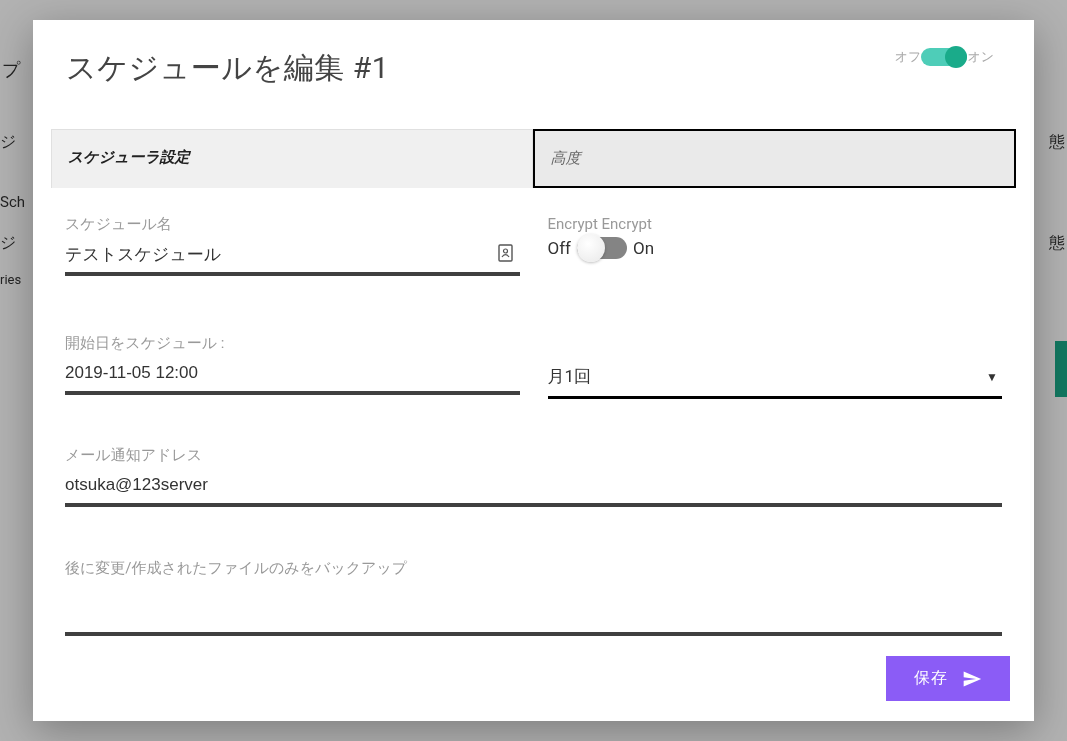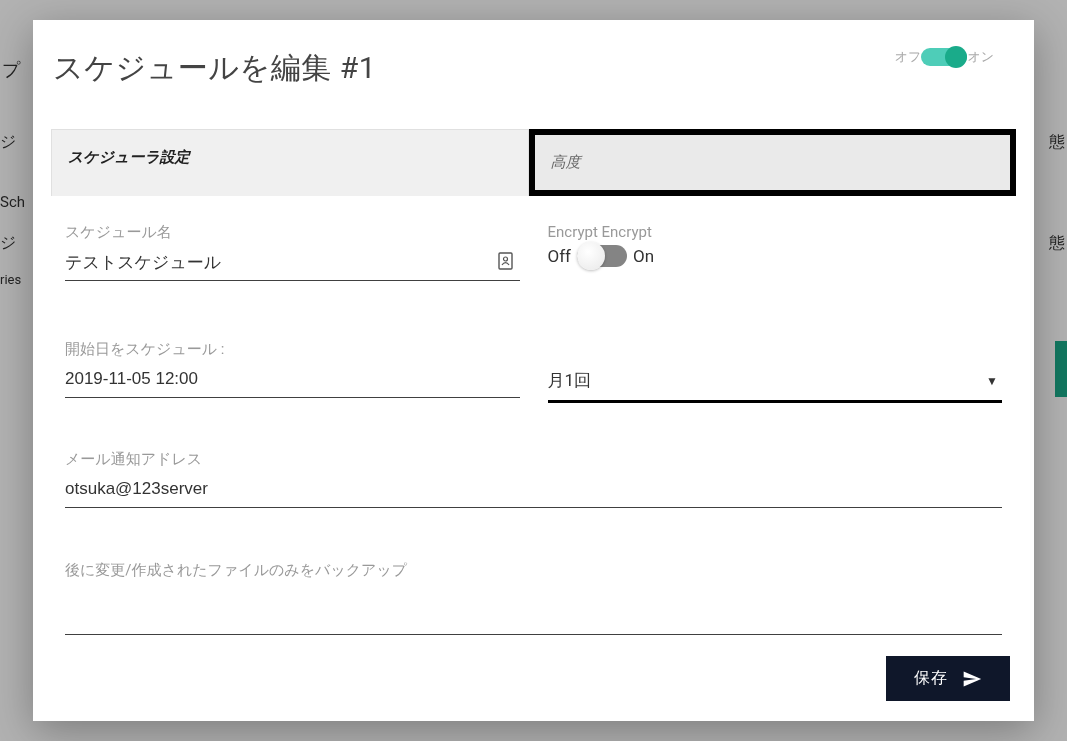--- a/index.html
+++ b/index.html
@@ -49,21 +49,21 @@
       left: 33px;
       right: 33px;
       top: 20px;
       bottom: 20px;
       background: #fff;
       box-shadow: 0 10px 40px rgba(0,0,0,0.3);
       display: flex;
       flex-direction: column;
     }
     .modal-header {
-      padding: 28px 40px 10px 20px;
+      padding: 28px 40px 10px 33px;
       display: flex;
       align-items: flex-start;
       justify-content: space-between;
     }
     .modal-title {
       font-size: 30px;
       font-weight: 400;
       color: #444;
       letter-spacing: 0.5px;
     }
@@ -110,21 +110,21 @@
     }
     .tab.active {
       font-weight: 700;
       color: #222;
       background: #f0f0f0;
       border: 1px solid #e0e0e0;
       border-bottom: none;
     }
     .tab.inactive {
       background: #eaeaea;
-      border: 6px solid #000000;
+      border: 2px solid #000000;
       color: #666;
     }
     .form-body {
       flex: 1;
       padding: 10px 18px 0 18px;
       display: flex;
       flex-wrap: wrap;
     }
     .form-col {
       width: 50%;
@@ -135,21 +135,21 @@
       padding: 6px 14px 0 14px;
     }
     .field-label {
       font-size: 15px;
       color: #999;
       margin-top: 11px;
       margin-bottom: 2px;
     }
     .input-line {
       border: none;
-      border-bottom: 1px solid #404040;
+      border-bottom: 4px solid #404040;
       width: 100%;
       font-size: 17px;
       color: #333;
       padding: 8px 0;
       outline: none;
       background: transparent;
     }
     .input-with-icon {
       position: relative;
     }
@@ -204,21 +204,21 @@
     }
     .caret {
       font-size: 12px;
     }
     .modal-footer {
       display: flex;
       justify-content: flex-end;
       padding: 16px 24px 20px 24px;
     }
     .save-btn {
-      background: #0f172a;
+      background: #8b5cf6;
       color: #fff;
       border: none;
       padding: 12px 28px;
       font-size: 16px;
       display: flex;
       align-items: center;
       gap: 14px;
       cursor: pointer;
       letter-spacing: 1px;
     }

